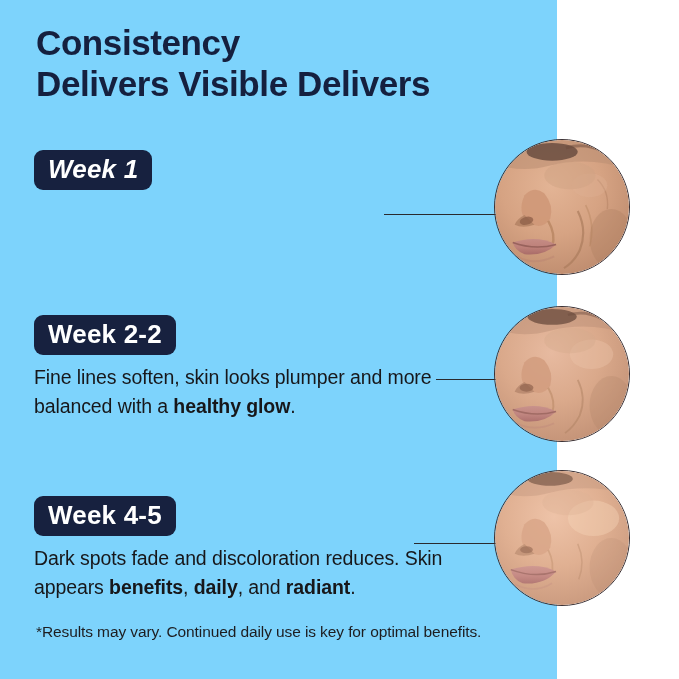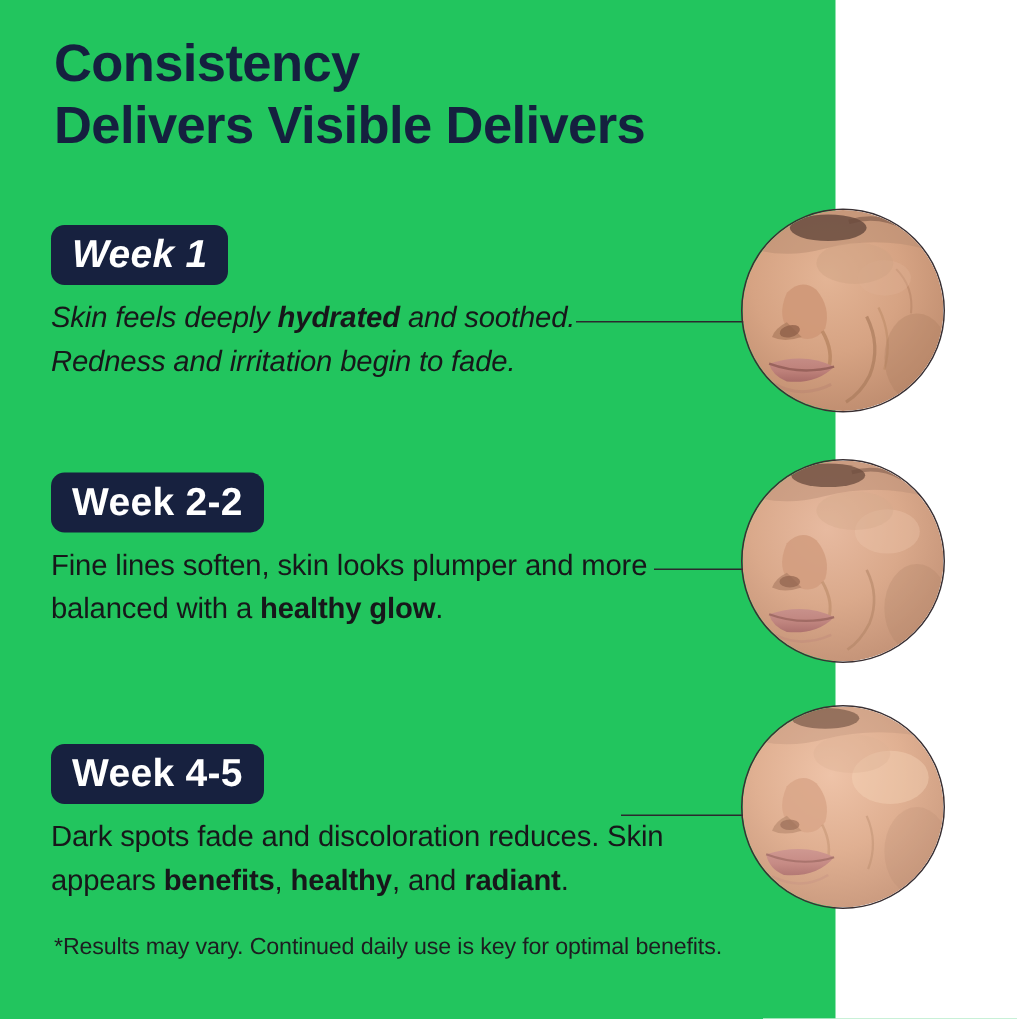--- a/index.html
+++ b/index.html
@@ -11,21 +11,21 @@
     width: 679px;
     height: 679px;
     overflow: hidden;
     font-family: "Liberation Sans", sans-serif;
     -webkit-font-smoothing: antialiased;
   }
   #page {
     position: relative;
     width: 557px;
     height: 679px;
-    background: #22c55e;
+    background: #7dd3fc;
   }
 
   
   .heading {
     position: absolute;
     left: 36px;
     top: 22px;
     width: 600px;
     color: #15203f;
     font-size: 35px;
@@ -111,31 +111,30 @@
 
 <div id="page">
 
   <div class="heading">
     <span class="line">Consistency</span>
     <span class="line">Delivers Visible Delivers</span>
   </div>
 
   <div class="step step-1">
     <div class="badge">Week 1</div>
-    <div class="desc">Skin feels deeply <b>hydrated</b> and soothed. Redness and irritation begin to fade.</div>
   </div>
 
   <div class="step step-2">
     <div class="badge">Week 2-2</div>
     <div class="desc">Fine lines soften, skin looks plumper and more balanced with a <b>healthy glow</b>.</div>
   </div>
 
   <div class="step step-3">
     <div class="badge">Week 4-5</div>
-    <div class="desc">Dark spots fade and discoloration reduces. Skin appears <b>benefits</b>, <b>healthy</b>, and <b>radiant</b>.</div>
+    <div class="desc">Dark spots fade and discoloration reduces. Skin appears <b>benefits</b>, <b>daily</b>, and <b>radiant</b>.</div>
   </div>
 
   <div class="connector conn-1"></div>
   <div class="connector conn-2"></div>
   <div class="connector conn-3"></div>
 
   <div class="photo photo-1">
     <svg viewBox="0 0 136 136" preserveAspectRatio="xMidYMid slice">
       <defs>
         <radialGradient id="sk1" cx="42%" cy="34%" r="78%">

